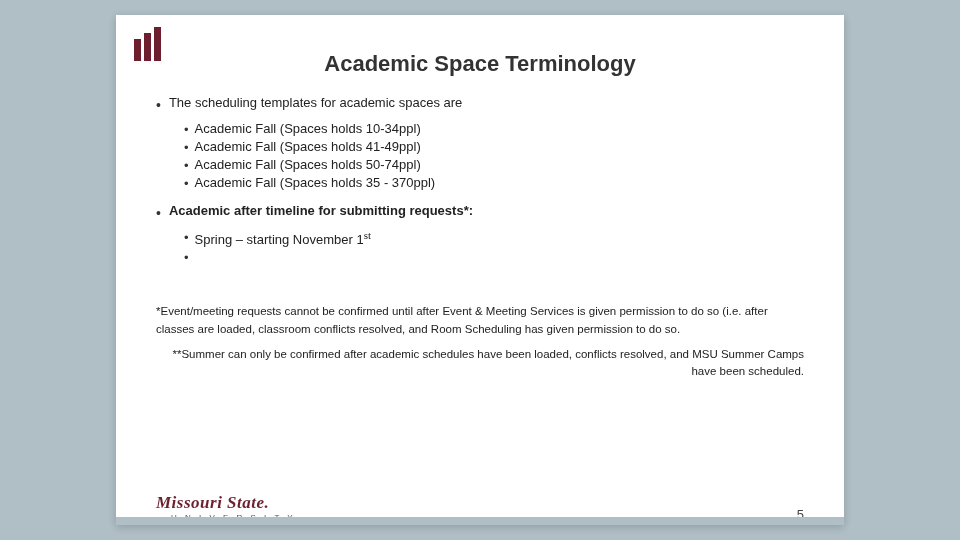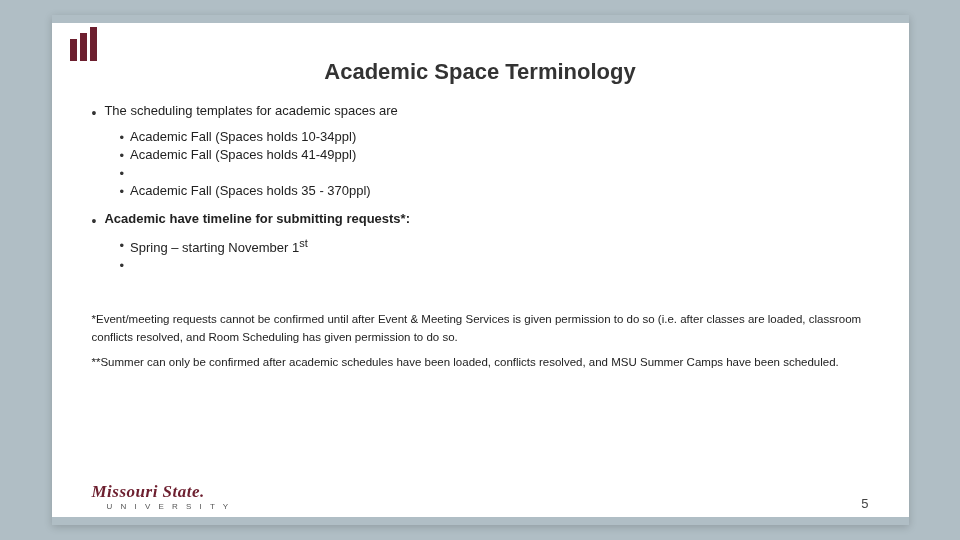--- a/index.html
+++ b/index.html
@@ -8,28 +8,27 @@
       width: 960px;
       height: 540px;
       background: #b0bec5;
       display: flex;
       align-items: center;
       justify-content: center;
       font-family: Arial, sans-serif;
     }
 
     .slide {
-      width: 857px;
+      width: 728px;
       height: 510px;
       background: #ffffff;
       position: relative;
       padding: 0;
       box-shadow: 0 2px 8px rgba(0,0,0,0.18);
       display: flex;
-      flex-direction: column;
     }
 
     .top-bar {
       height: 8px;
       background: #b0bec5;
     }
 
     .logo-bar {
       position: absolute;
       top: 12px;
@@ -121,34 +120,35 @@
 
     .footnote {
       font-size: 11.5px;
       color: #222;
       margin-top: 26px;
       line-height: 1.5;
     }
 
     .footnote + .footnote {
       margin-top: 8px;
+      text-align: right;
     }
 
     .bottom-bar {
       position: absolute;
       bottom: 0;
       left: 0;
       right: 0;
       height: 8px;
       background: #b0bec5;
     }
 
     .slide-footer {
       position: absolute;
-      bottom: 14px;
+      bottom: 3px;
       left: 40px;
       right: 40px;
       display: flex;
       justify-content: space-between;
       align-items: flex-end;
     }
 
     .ms-logo {
       display: flex;
       flex-direction: column;
@@ -173,20 +173,21 @@
     }
 
     .page-number {
       font-size: 13px;
       color: #444;
     }
 
     sup {
       font-size: 11px;
       vertical-align: super;
+      font-family: Liberation Serif, serif;
     }
   </style>
 </head>
 <body>
 
 <div class="slide">
   <div class="top-bar"></div>
 
   <div class="logo-bar">
     <div class="logo-bar-stripes">
@@ -210,33 +211,34 @@
         <div class="sub-bullet">
           <span class="sub-bullet-dot">•</span>
           <span class="sub-bullet-text">Academic Fall (Spaces holds 10-34ppl)</span>
         </div>
         <div class="sub-bullet">
           <span class="sub-bullet-dot">•</span>
           <span class="sub-bullet-text">Academic Fall (Spaces holds 41-49ppl)</span>
         </div>
         <div class="sub-bullet">
           <span class="sub-bullet-dot">•</span>
+          <span class="sub-bullet-text">Academic Fall (Spaces holds 50-74ppl)</span>
         </div>
         <div class="sub-bullet">
           <span class="sub-bullet-dot">•</span>
           <span class="sub-bullet-text">Academic Fall (Spaces holds 35 - 370ppl)</span>
         </div>
       </div>
     </div>
 
     <div class="bullet-section">
       <div class="main-bullet">
         <span class="main-bullet-dot">•</span>
         <span class="main-bullet-text">
-          <strong>Academic have timeline for submitting requests*:</strong>
+          <strong>Academic after timeline for submitting requests*:</strong>
         </span>
       </div>
       <div class="sub-bullets">
         <div class="sub-bullet">
           <span class="sub-bullet-dot">•</span>
           <span class="sub-bullet-text">Spring – starting November 1<sup>st</sup></span>
         </div>
         <div class="sub-bullet">
           <span class="sub-bullet-dot">•</span>
         </div>

